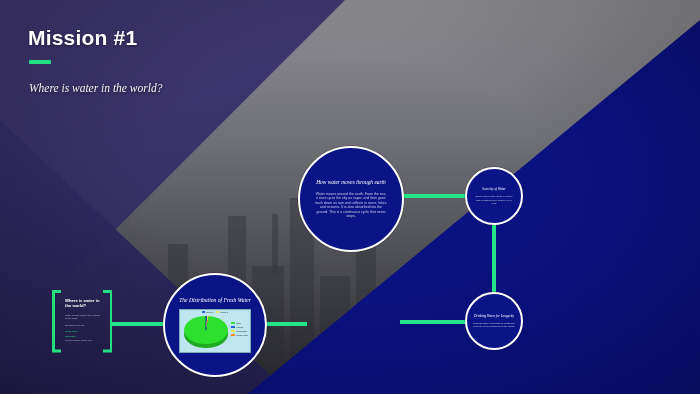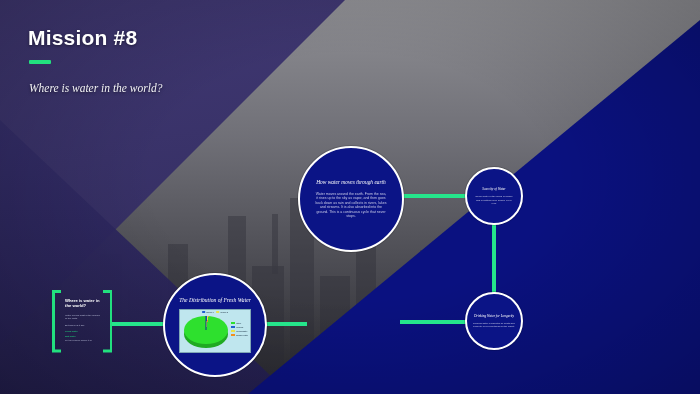--- a/index.html
+++ b/index.html
@@ -218,21 +218,21 @@
       <i style="left:638px;bottom:0;width:34px;height:114px;"></i>
       <i style="left:272px;bottom:120px;width:6px;height:60px;"></i>
     </div>
   </div>
   <div class="bg-purple"></div>
   <div class="bg-purple-lower"></div>
   <div class="bg-navy2"></div>
   <div class="vignette"></div>
 
   <div class="title-wrap">
-    <h1 class="mission-title">Mission #8</h1>
+    <h1 class="mission-title">Mission #1</h1>
     <div class="title-rule"></div>
     <div class="mission-sub">Where is water in the world?</div>
   </div>
 
   <div class="conn" style="left:110px;top:322px;width:56px;height:4px;"></div>
   <div class="conn" style="left:263px;top:322px;width:44px;height:4px;"></div>
   <div class="conn" style="left:400px;top:194px;width:68px;height:4px;"></div>
   <div class="conn" style="left:492px;top:222px;width:4px;height:74px;"></div>
   <div class="conn" style="left:400px;top:320px;width:70px;height:4px;"></div>
   <div class="conn" style="left:213px;top:273px;width:4px;height:6px;"></div>

